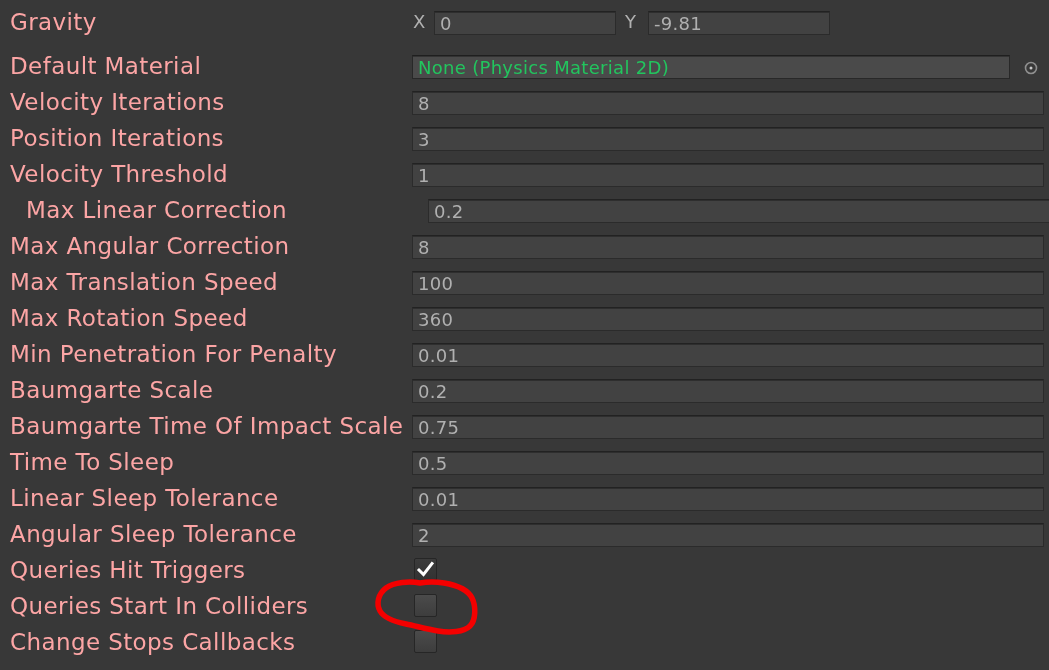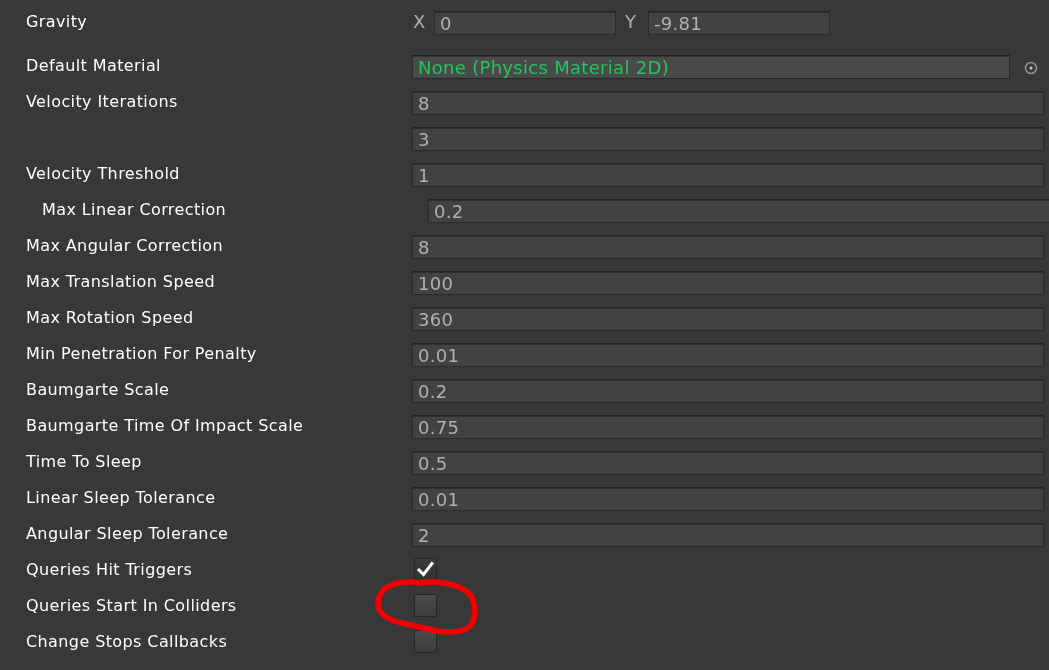--- a/index.html
+++ b/index.html
@@ -27,26 +27,26 @@
 
   .row {
     position: absolute;
     left: 0;
     width: 1049px;
     height: 36px;
   }
 
   .row-label {
     position: absolute;
-    left: 26px;
+    left: 10px;
     top: 0;
     height: 36px;
     line-height: 36px;
-    font-size: 16px;
-    color: #ffffff;
+    font-size: 23px;
+    color: #fca5a5;
     letter-spacing: 0.4px;
     white-space: nowrap;
     font-family: "DejaVu Sans", sans-serif;
   }
 
   
   .field {
     position: absolute;
     top: 7px;
     height: 24px;
@@ -172,20 +172,21 @@
   </div>
 
   <div id="field-rows">
       <div class="row" style="top: 84px;">
         <div class="row-label">Velocity Iterations</div>
         <div class="field field-wide">
           <div class="field-text">8</div>
         </div>
       </div>
       <div class="row" style="top: 120px;">
+        <div class="row-label">Position Iterations</div>
         <div class="field field-wide">
           <div class="field-text">3</div>
         </div>
       </div>
       <div class="row" style="top: 156px;">
         <div class="row-label">Velocity Threshold</div>
         <div class="field field-wide">
           <div class="field-text">1</div>
         </div>
       </div>

